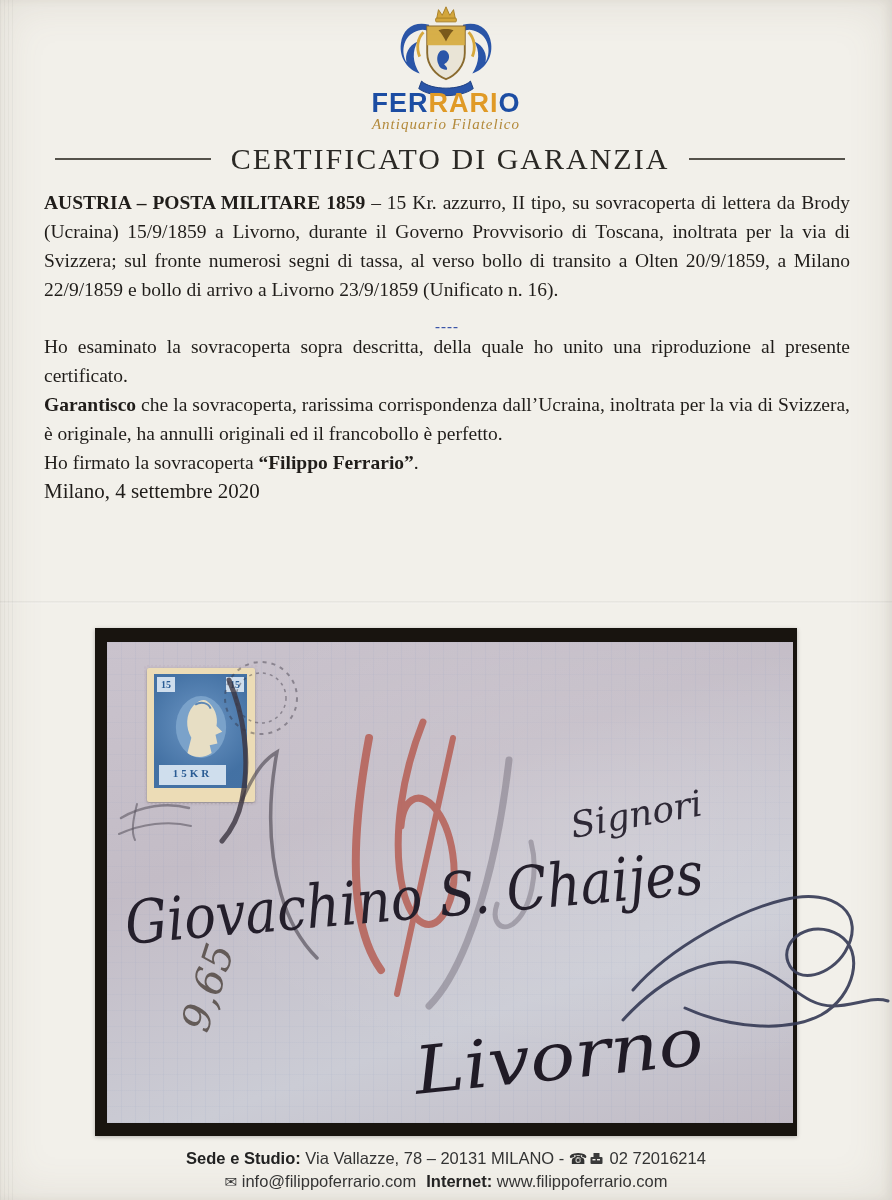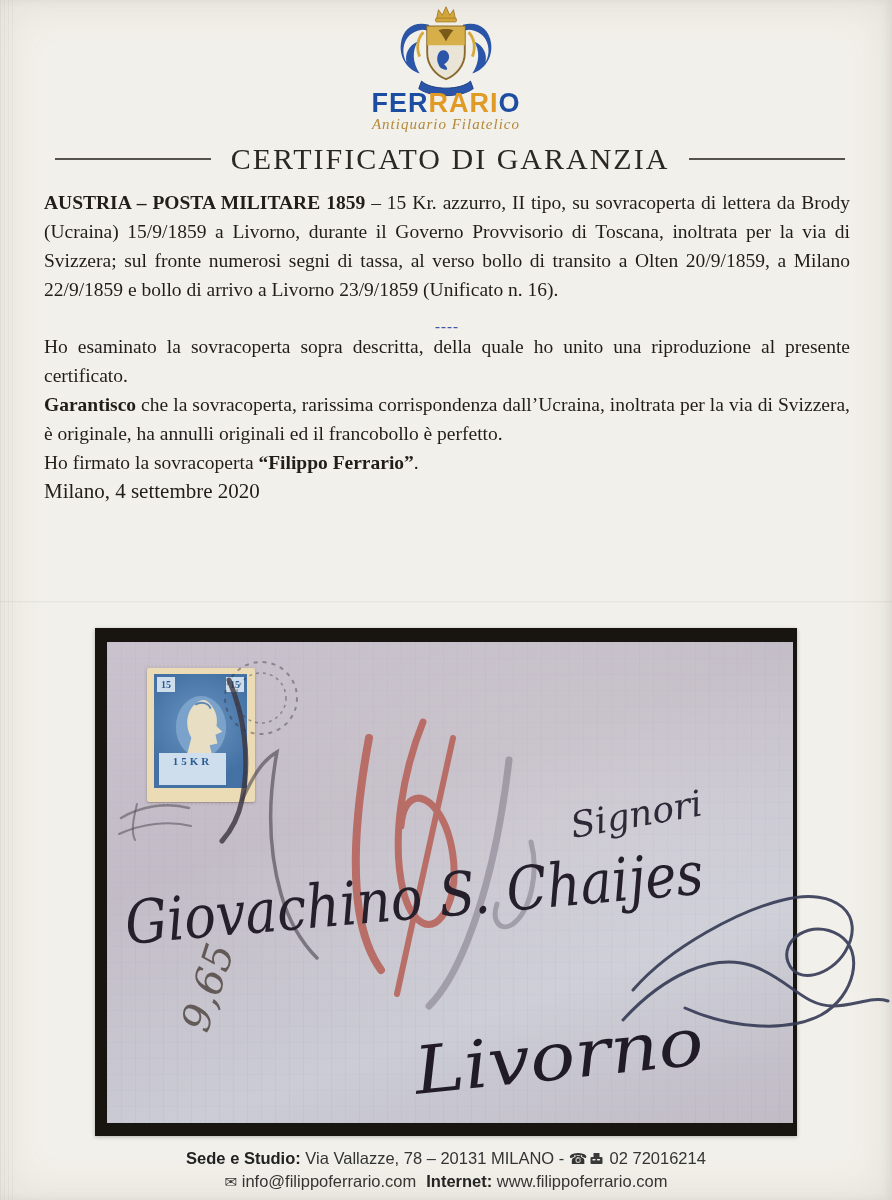--- a/index.html
+++ b/index.html
@@ -46,21 +46,21 @@
   .script{font-family:"DejaVu Serif",serif;font-style:italic;}
   .stamp{position:absolute;left:40px;top:26px;width:108px;height:134px;z-index:2;
     background:#ecdcb6;border-radius:2px;box-shadow:0 1px 3px rgba(60,50,40,.4);}
   .stamp::before{content:'';position:absolute;inset:-3px;border:2px dotted rgba(196,186,198,.9);border-radius:3px;}
   .stamp-inner{position:absolute;left:7px;right:8px;top:6px;bottom:14px;background:#4b7eb6;
     background-image:radial-gradient(circle at 50% 44%, rgba(255,255,255,.18), rgba(0,0,0,.10) 72%);}
   .stamp-num{position:absolute;top:3px;width:18px;height:15px;background:#cfdeed;color:#2a5c94;
     font:700 10px/15px "Liberation Serif",serif;text-align:center;}
   .stamp-num.tl{left:3px;} .stamp-num.tr{right:3px;}
   .stamp-head{position:absolute;left:50%;top:19px;transform:translateX(-50%);width:58px;height:68px;}
-  .stamp-panel{position:absolute;left:5px;right:21px;bottom:3px;height:32px;background:#cfdeed;color:#2a5c94;
+  .stamp-panel{position:absolute;left:5px;right:21px;bottom:3px;height:20px;background:#cfdeed;color:#2a5c94;
     font:700 11px/16px "Liberation Serif",serif;text-align:center;letter-spacing:3px;}
   .signature-overlay{position:absolute;left:605px;top:858px;width:287px;height:205px;z-index:6;pointer-events:none;}
   .footer{position:absolute;top:1147px;left:0;width:100%;text-align:center;
     font-family:"Liberation Sans",sans-serif;font-size:16.5px;line-height:22px;color:#343434;}
   .footer b{color:#222;}
   .footer .icon{font-family:"DejaVu Sans",sans-serif;font-size:15px;}
   .footer .fax-svg{vertical-align:-1px;margin:0 5px 0 2px;}
   .footer .phone-num{margin-left:2px;}
   .footer .internet{margin-left:10px;}
 </style>

